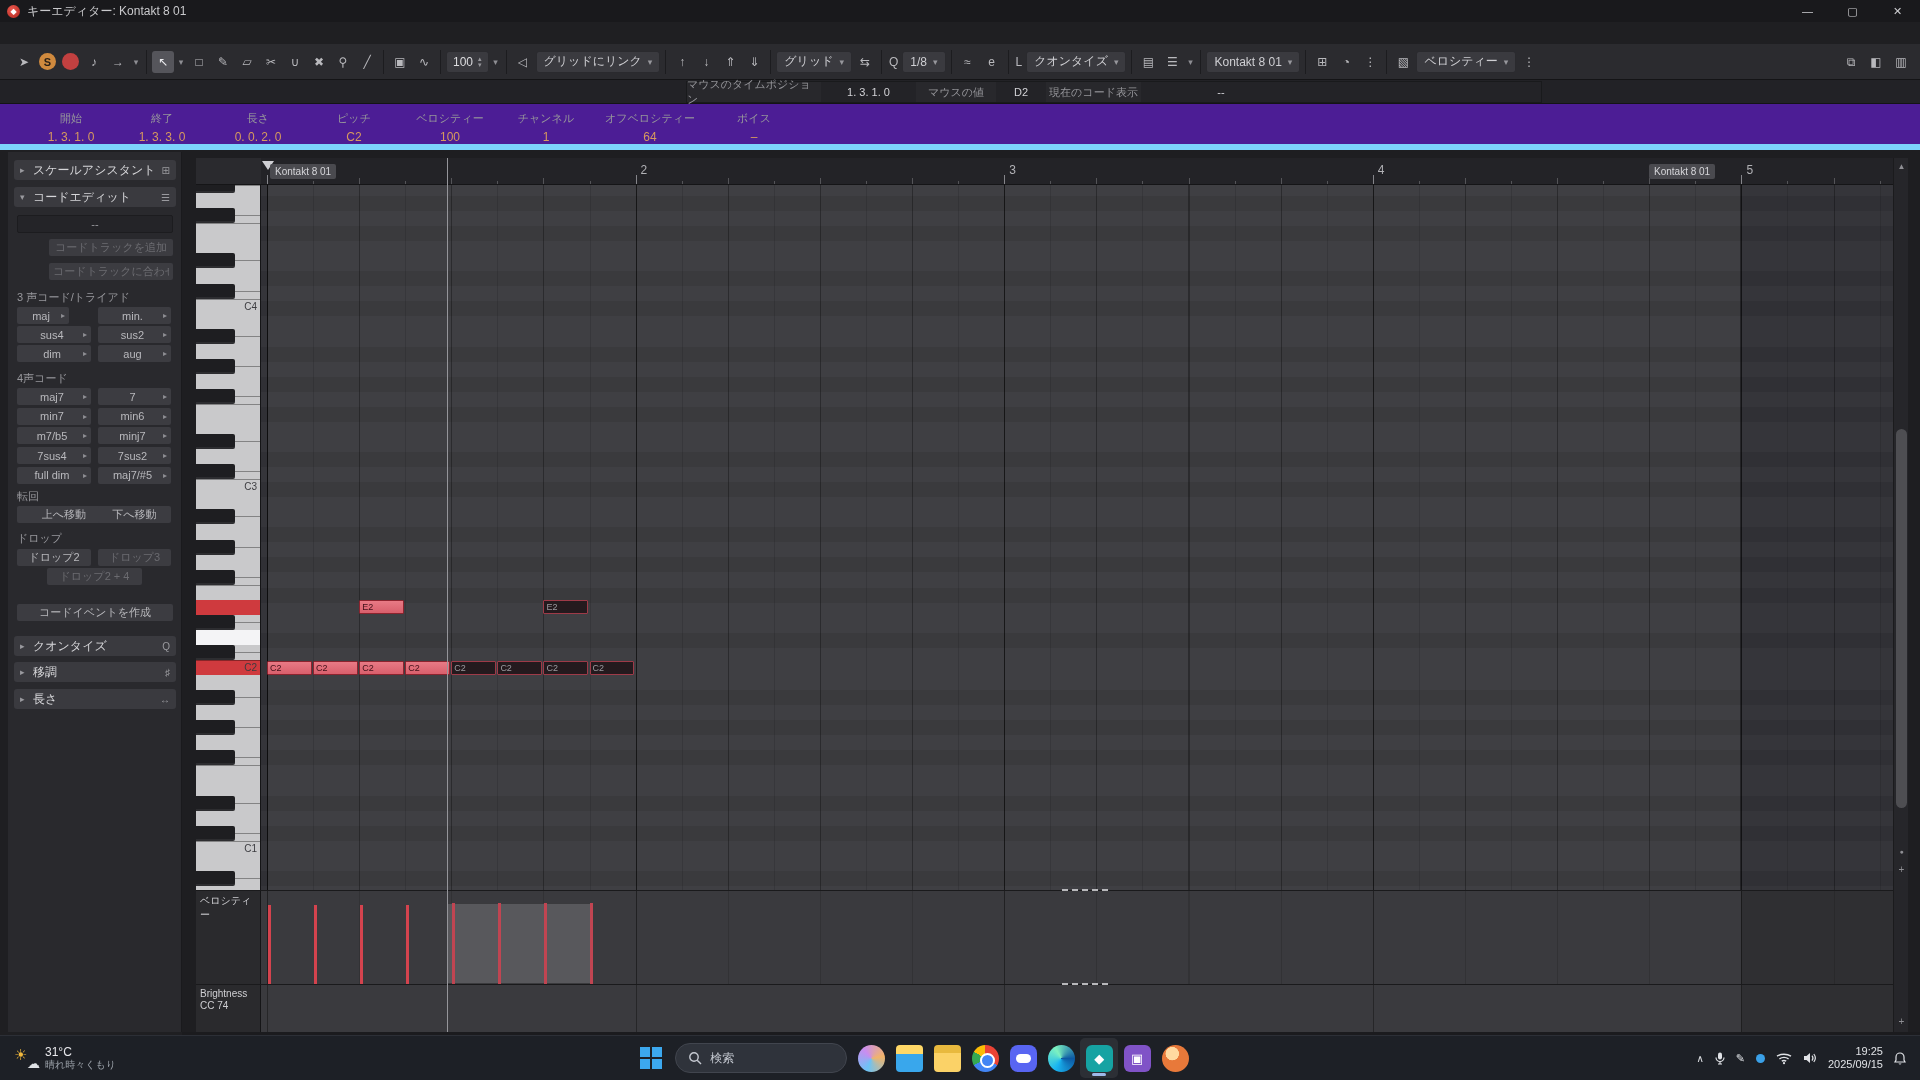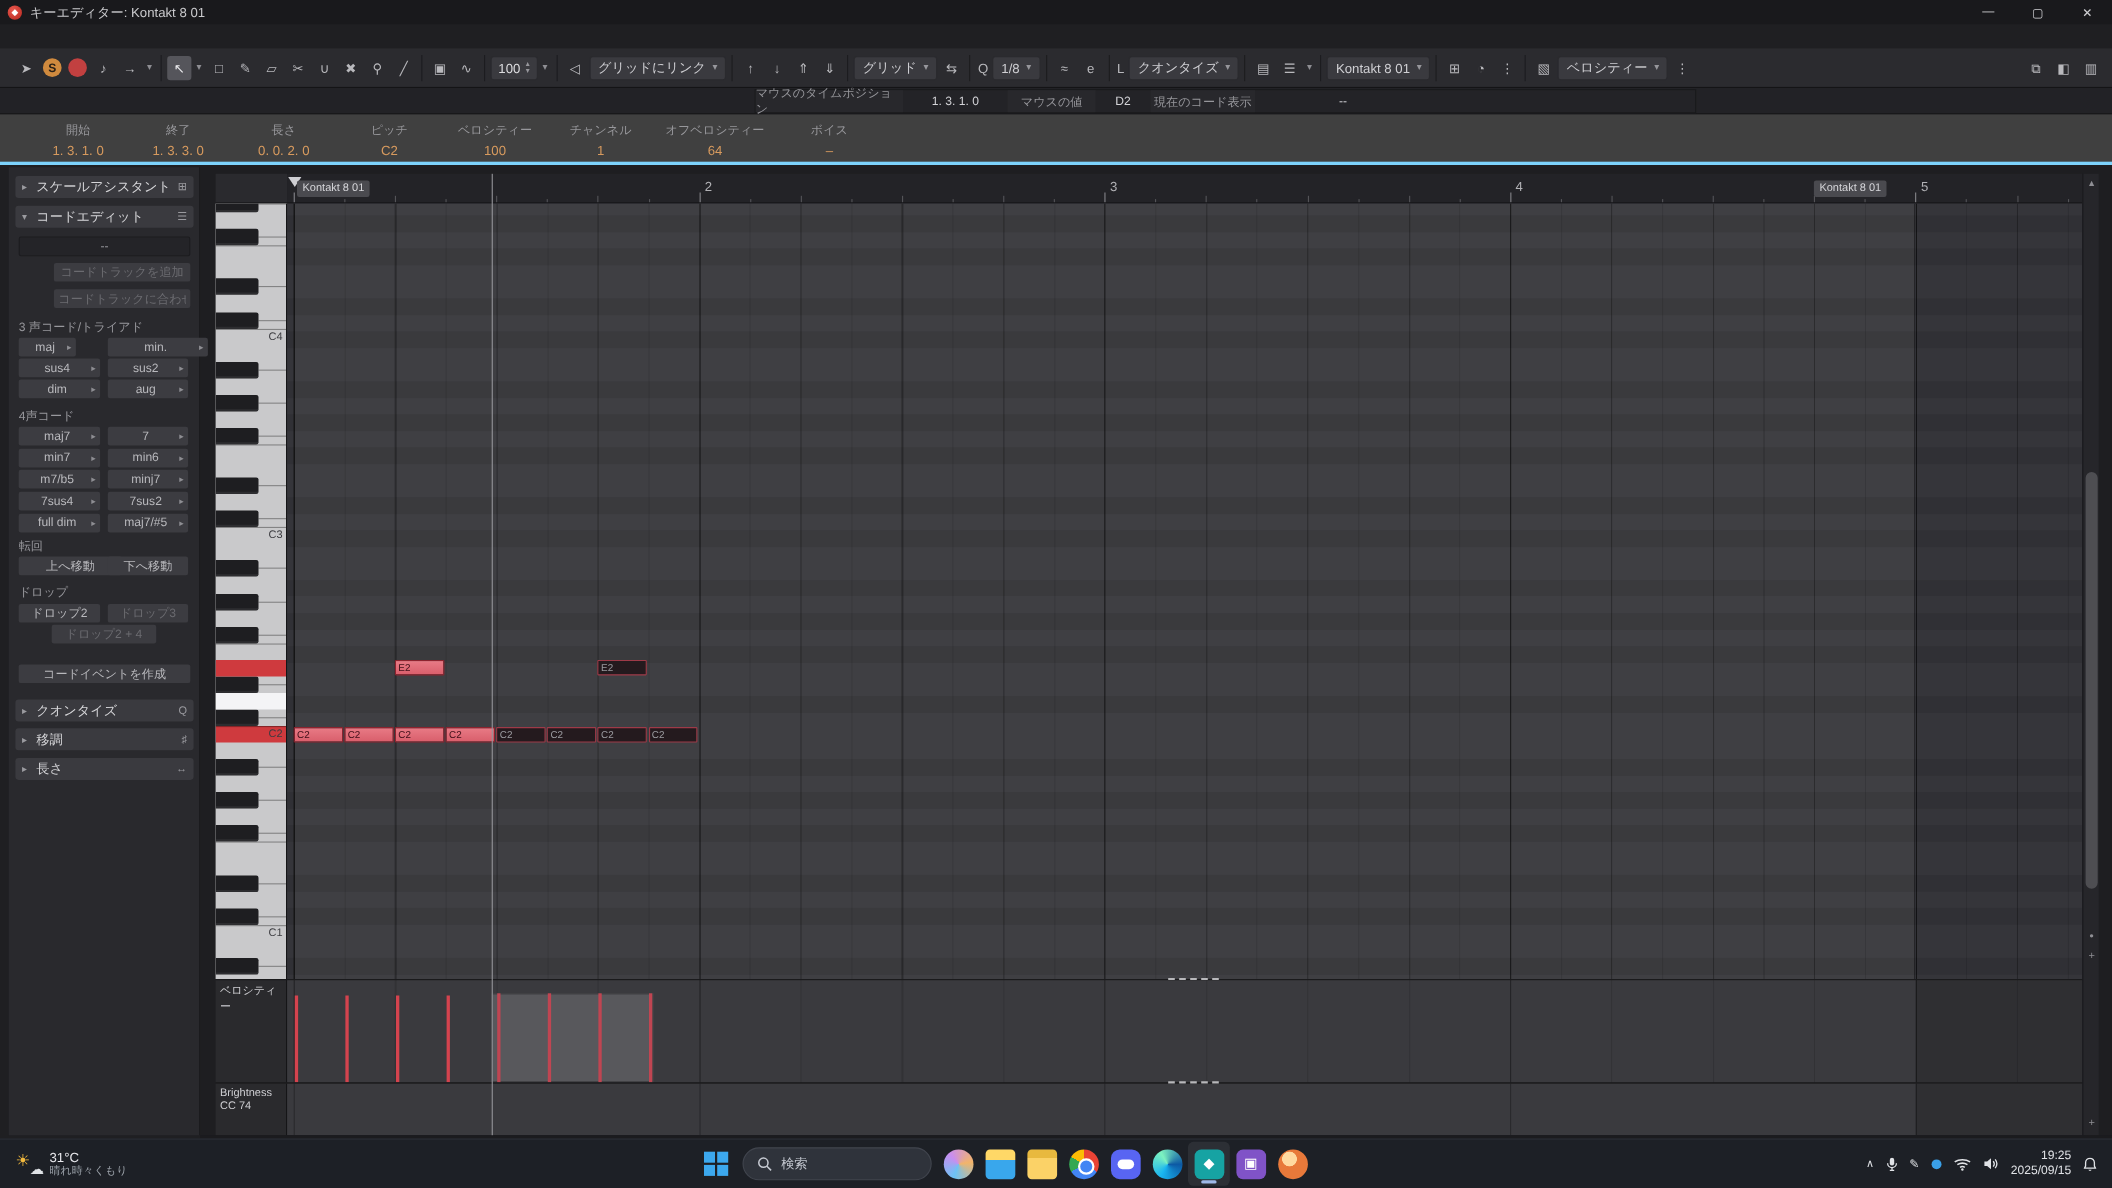--- a/index.html
+++ b/index.html
@@ -27,21 +27,21 @@
 .tdd{height:22px;background:#3a3a3f;border:1px solid #2a2a2e;border-radius:3px;display:flex;align-items:center;gap:6px;padding:0 7px;color:#cfcfd3;font-size:12px;white-space:nowrap;flex:none}
 .tdd-c{color:#97979c;font-size:9px}
 .tlbl{color:#b9b9bd;font-size:12px;padding:0 2px}
 .tstep{height:22px;background:#3a3a3f;border:1px solid #2a2a2e;border-radius:3px;display:flex;align-items:center;padding:0 6px;color:#dcdcdf;font-size:12px;gap:5px}
 .tstep-a{display:flex;flex-direction:column;line-height:6px;font-size:7px;color:#97979c}
 
 #substrip{position:absolute;top:80px;left:0;right:0;height:24px;background:#222226;border-bottom:1px solid #141416}
 #mousebar{position:absolute;left:686px;top:81px;height:22px;display:flex;background:#232327;border:1px solid #191a1c;font-size:11px}
 .mb-l{color:#96969b;display:flex;align-items:center;justify-content:center;background:#28282c}
 .mb-v{color:#d3d3d7;display:flex;align-items:center;justify-content:center}
-#infoline{position:absolute;top:104px;left:0;right:0;height:46px;background:#404040;border-bottom:3px solid #7dd3fc;display:flex;padding-left:28px}
+#infoline{position:absolute;top:104px;left:0;right:0;height:46px;background:#4c1d95;border-bottom:6px solid #7dd3fc;display:flex;padding-left:28px}
 .ifield{display:flex;flex-direction:column;align-items:center;padding-top:7px}
 .ilab{font-size:11px;color:#97979b}
 .ival{font-size:12px;color:#d79a5e;margin-top:4px}
 
 #inspector{position:absolute;left:8px;top:152px;width:174px;bottom:3px;background:#29292d;border-right:1px solid #1a1a1d}
 .ihead{position:absolute;left:6px;width:162px;height:20px;background:#3a3a3f;border-radius:3px;display:flex;align-items:center;padding:0 6px;color:#d6d6d9;font-size:12px;gap:5px}
 .ih-a{font-size:9px;color:#9a9a9f;width:8px}
 .ih-l{flex:1;white-space:nowrap;overflow:hidden}
 .ih-i{font-size:10px;color:#9a9a9f}
 .ibtn{position:absolute;height:17px;background:#3c3c41;border-radius:2px;display:flex;align-items:center;color:#b9b9bd;font-size:11px;padding:0 4px}
@@ -317,21 +317,21 @@
         <div class="ibtn-l">コードトラックを追加</div>
       </div>
       <div class="ibtn dis" style="left: 41px; top: 111px; width: 124px;">
         <div class="ibtn-l">コードトラックに合わせる</div>
       </div>
       <div class="ilabel" style="top: 138px;">3 声コード/トライアド</div>
       <div class="ibtn" style="left: 9px; top: 155px; width: 52px;">
         <div class="ibtn-l">maj</div>
         <div class="ibtn-a">▸</div>
       </div>
-      <div class="ibtn" style="left: 90px; top: 155px; width: 91px;">
+      <div class="ibtn" style="left: 90px; top: 155px; width: 73px;">
         <div class="ibtn-l">min.</div>
         <div class="ibtn-a">▸</div>
       </div>
       <div class="ibtn" style="left: 9px; top: 174px; width: 74px;">
         <div class="ibtn-l">sus4</div>
         <div class="ibtn-a">▸</div>
       </div>
       <div class="ibtn" style="left: 90px; top: 174px; width: 73px;">
         <div class="ibtn-l">sus2</div>
         <div class="ibtn-a">▸</div>

